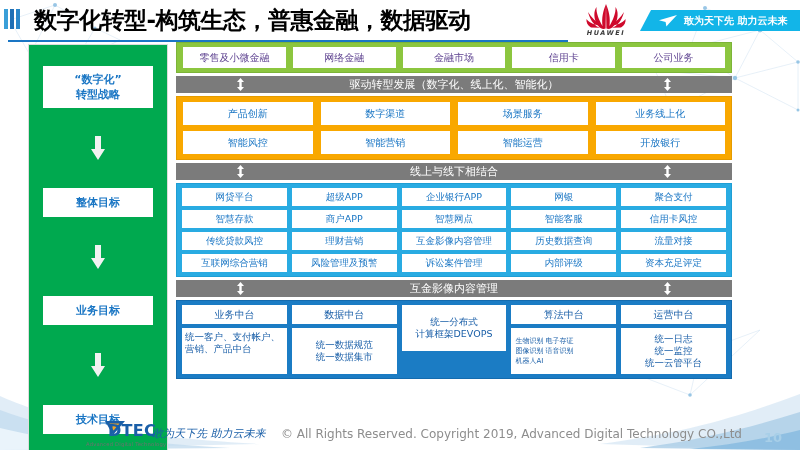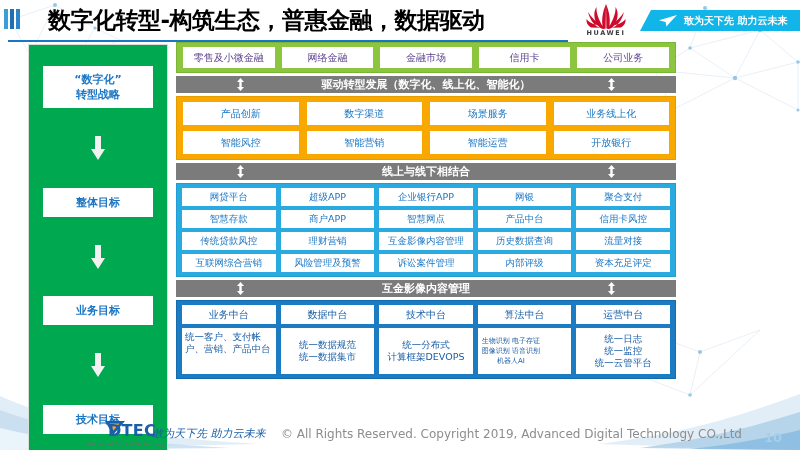--- a/index.html
+++ b/index.html
@@ -38,21 +38,21 @@
     width: 22px; height: 20px;
     display: flex; gap: 2px; align-items: flex-start;
   }
   .hdr-bars i { display: block; width: 4px; background: #1a76c4; }
   .hdr-bars i:nth-child(1) { height: 20px; background: #3a9fd8; }
   .hdr-bars i:nth-child(2) { height: 20px; background: #1f6fb5; }
   .hdr-bars i:nth-child(3) { height: 20px; background: #2a86c9; }
 
   .page-title {
     position: absolute;
-    left: 48px; top: 3px;
+    left: 34px; top: 3px;
     font-size: 23px;
     font-weight: bold;
     letter-spacing: -0.5px;
     color: #000000;
     white-space: nowrap;
     line-height: 34px;
   }
 
   .title-underline {
     position: absolute;
@@ -68,20 +68,21 @@
     text-align: center;
   }
   .huawei .hw-mark { display: block; }
   .huawei .hw-word {
     display: block;
     font-size: 6.5px;
     font-weight: bold;
     letter-spacing: 1.6px;
     color: #3b3b3b;
     margin-top: -1px;
+    font-style: italic;
   }
 
   
   .slogan {
     position: absolute;
     left: 640px; top: 10px;
     width: 160px; height: 21px;
     z-index: 4;
   }
   .slogan-shape {
@@ -139,21 +140,21 @@
     min-height: 18px;
     display: flex;
     align-items: center;
     justify-content: center;
   }
 
   
   .stack {
     position: absolute;
     left: 176px; top: 0;
-    width: 500px;
+    width: 556px;
   }
 
   
   .band-green {
     background: #8cc63f;
     border: 1px solid #7cb438;
     padding: 4px 6px;
     display: flex;
     gap: 7px;
   }
@@ -170,21 +171,21 @@
 
   
   .connector {
     position: relative;
     background: #7b7b7b;
     height: 17px;
     line-height: 17px;
     text-align: center;
     color: #ffffff;
     font-size: 11px;
-    font-weight: bold;
+    font-weight: normal;
     margin-top: 3px;
     margin-bottom: 3px;
   }
   .connector .dbl-arrow {
     position: absolute; top: 2px;
   }
   .connector .dbl-arrow.left { left: 60px; }
   .connector .dbl-arrow.right { right: 60px; }
 
   
@@ -254,21 +255,21 @@
     line-height: 12px;
     height: 46px;
     white-space: pre-line;
     display: flex;
     align-items: center;
     justify-content: center;
   }
   .band-navy .col-body.tiny {
     font-size: 7px;
     line-height: 10px;
-    text-align: center;
+    text-align: left;
     justify-content: flex-start;
     padding-left: 4px;
   }
   .band-navy .col-body.left-align {
     text-align: left;
     justify-content: flex-start;
     align-items: flex-start;
     padding: 3px 3px;
   }
 
@@ -466,21 +467,21 @@
         <div class="cell">网贷平台</div>
         <div class="cell">超级APP</div>
         <div class="cell">企业银行APP</div>
         <div class="cell">网银</div>
         <div class="cell">聚合支付</div>
       </div>
       <div class="row">
         <div class="cell">智慧存款</div>
         <div class="cell">商户APP</div>
         <div class="cell">智慧网点</div>
-        <div class="cell">产品中台</div>
+        <div class="cell">智能客服</div>
         <div class="cell">信用卡风控</div>
       </div>
       <div class="row">
         <div class="cell">传统贷款风控</div>
         <div class="cell">理财营销</div>
         <div class="cell">互金影像内容管理</div>
         <div class="cell">历史数据查询</div>
         <div class="cell">流量对接</div>
       </div>
       <div class="row">
@@ -506,21 +507,20 @@
       <div class="col">
         <div class="col-head">业务中台</div>
         <div class="col-body left-align">统一客户、支付帐户、营销、产品中台</div>
       </div>
       <div class="col">
         <div class="col-head">数据中台</div>
         <div class="col-body">统一数据规范
 统一数据集市</div>
       </div>
       <div class="col">
-        <div class="col-head">技术中台</div>
         <div class="col-body">统一分布式
 计算框架DEVOPS</div>
       </div>
       <div class="col">
         <div class="col-head">算法中台</div>
         <div class="col-body tiny">生物识别 电子存证
 图像识别 语音识别
 机器人AI</div>
       </div>
       <div class="col">

